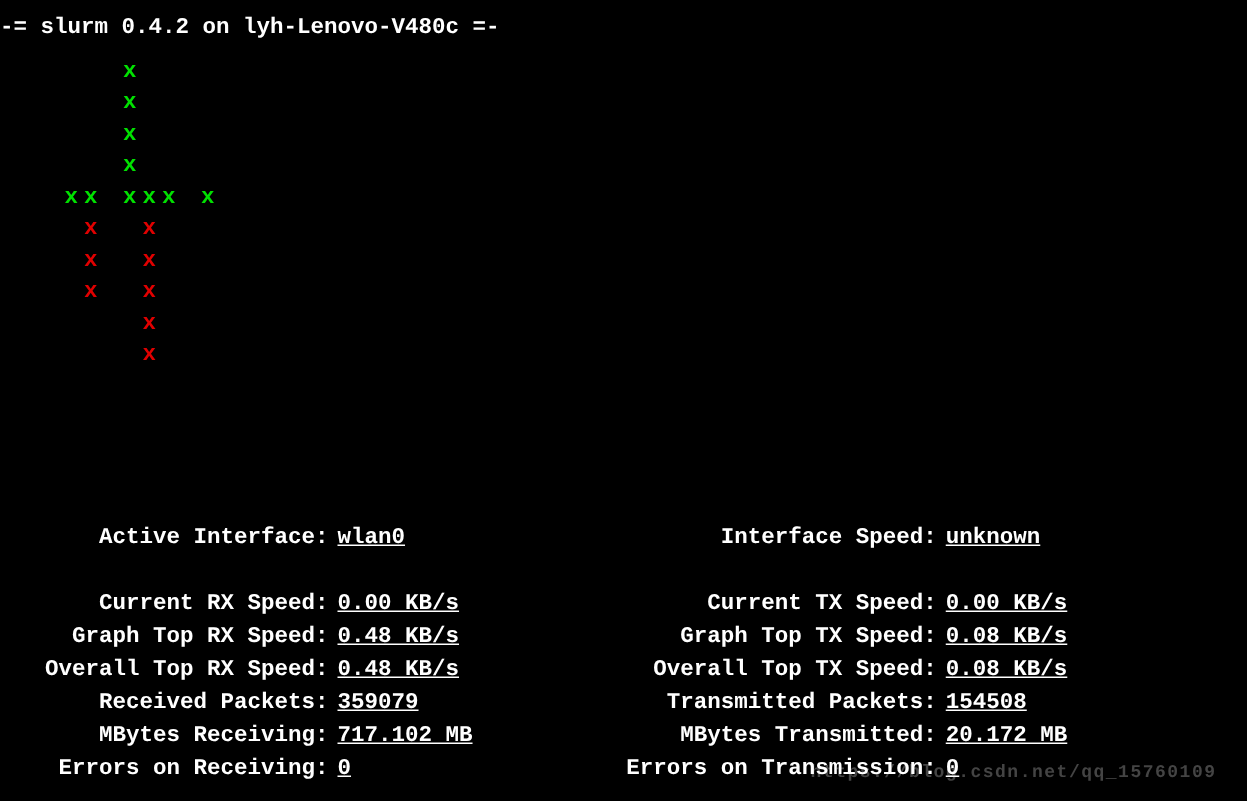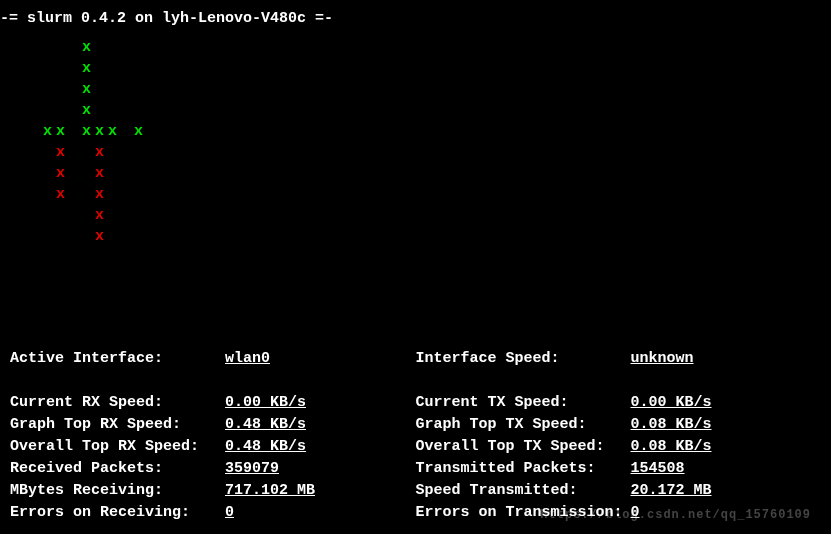--- a/index.html
+++ b/index.html
@@ -54,21 +54,21 @@
     }
     .stats-col {
       flex: 1;
     }
     .stat-row {
       display: flex;
       line-height: 22px;
       height: 22px;
     }
     .stat-label {
-      text-align: left;
+      text-align: right;
       width: 215px;
       color: #fff;
       padding-right: 6px;
     }
     .stat-value {
       color: #fff;
       font-weight: bold;
       text-decoration: underline;
     }
     .stat-spacer {
@@ -155,21 +155,21 @@
     </div>
     <div class="stat-row">
       <div class="stat-label">Overall Top TX Speed:</div>
       <div class="stat-value">0.08 KB/s</div>
     </div>
     <div class="stat-row">
       <div class="stat-label">Transmitted Packets:</div>
       <div class="stat-value">154508</div>
     </div>
     <div class="stat-row">
-      <div class="stat-label">Speed Transmitted:</div>
+      <div class="stat-label">MBytes Transmitted:</div>
       <div class="stat-value">20.172 MB</div>
     </div>
     <div class="stat-row">
       <div class="stat-label">Errors on Transmission:</div>
       <div class="stat-value">0</div>
     </div>
   </div>
 </div>
 
 <div class="watermark">https://blog.csdn.net/qq_15760109</div>

